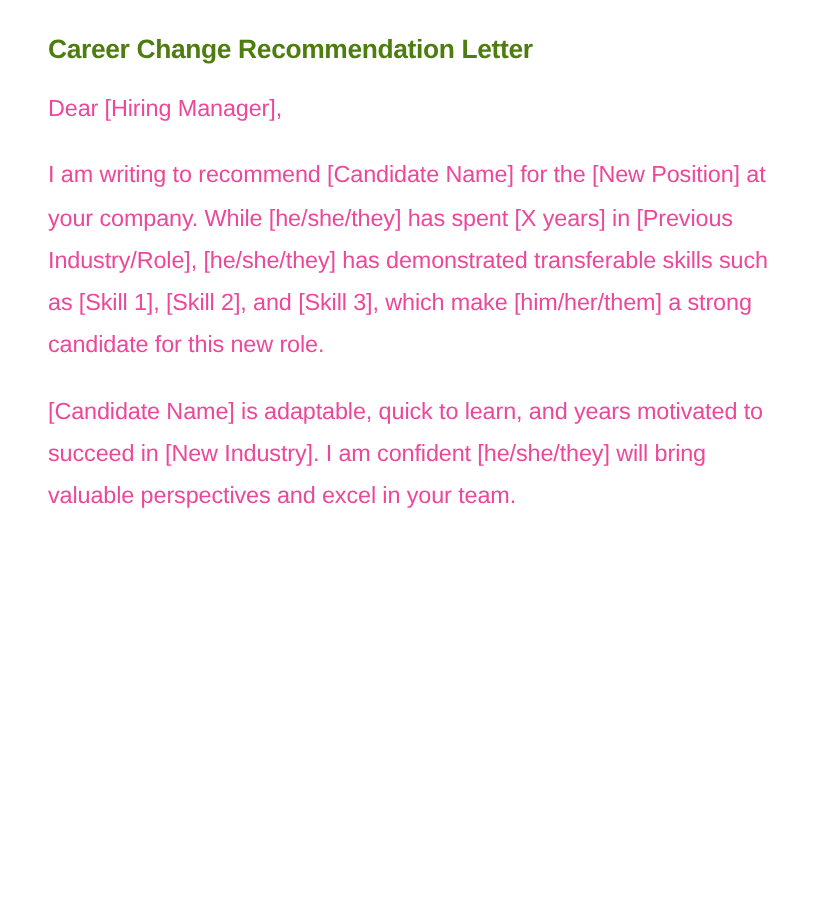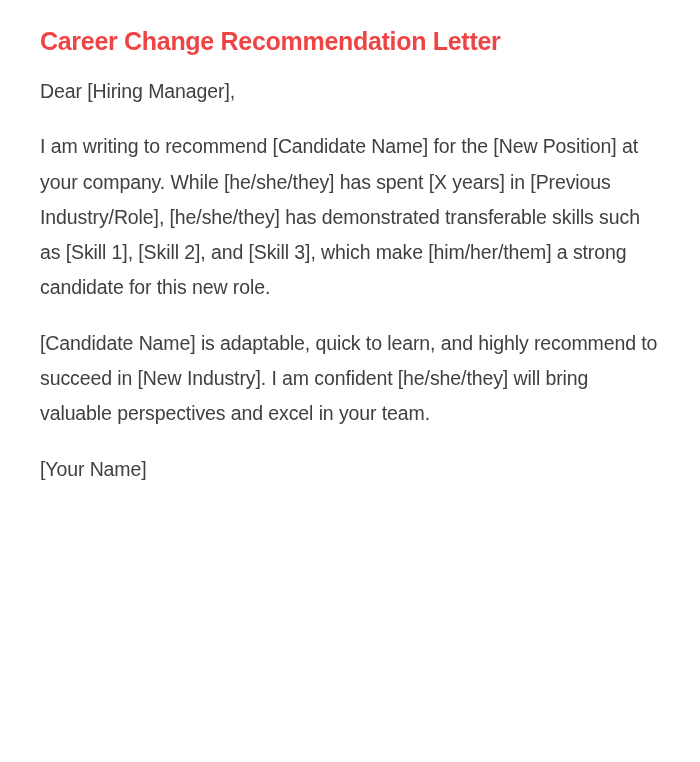--- a/index.html
+++ b/index.html
@@ -13,36 +13,35 @@
       overflow: hidden;
       font-family: "Liberation Sans", sans-serif;
       color: #111111;
     }
     .page {
       padding: 24px 40px 0 40px;
     }
     .title {
       font-family: "Liberation Sans", sans-serif;
       font-weight: bold;
-      font-size: 25px;
+      font-size: 22px;
       line-height: 34px;
       margin: 0 0 9px 0;
-      color: #ef4444;
+      color: #4d7c0f;
       letter-spacing: -0.3px;
     }
     .para {
       font-size: 19.5px;
       line-height: 35.3px;
       margin: 16px 0 20px 0;
-      color: #404040;
+      color: #ec4899;
       letter-spacing: -0.1px;
     }
   </style>
 </head>
 <body>
 
 <div class="page">
   <h1 class="title">Career Change Recommendation Letter</h1>
   <p class="para">Dear [Hiring Manager],</p>
   <p class="para">I am writing to recommend [Candidate Name] for the [New Position] at your company. While [he/she/they] has spent [X years] in [Previous Industry/Role], [he/she/they] has demonstrated transferable skills such as [Skill 1], [Skill 2], and [Skill 3], which make [him/her/them] a strong candidate for this new role.</p>
-  <p class="para">[Candidate Name] is adaptable, quick to learn, and highly recommend to succeed in [New Industry]. I am confident [he/she/they] will bring valuable perspectives and excel in your team.</p>
-  <p class="para">[Your Name]</p>
+  <p class="para">[Candidate Name] is adaptable, quick to learn, and years motivated to succeed in [New Industry]. I am confident [he/she/they] will bring valuable perspectives and excel in your team.</p>
 </div>
 
 </body></html>

